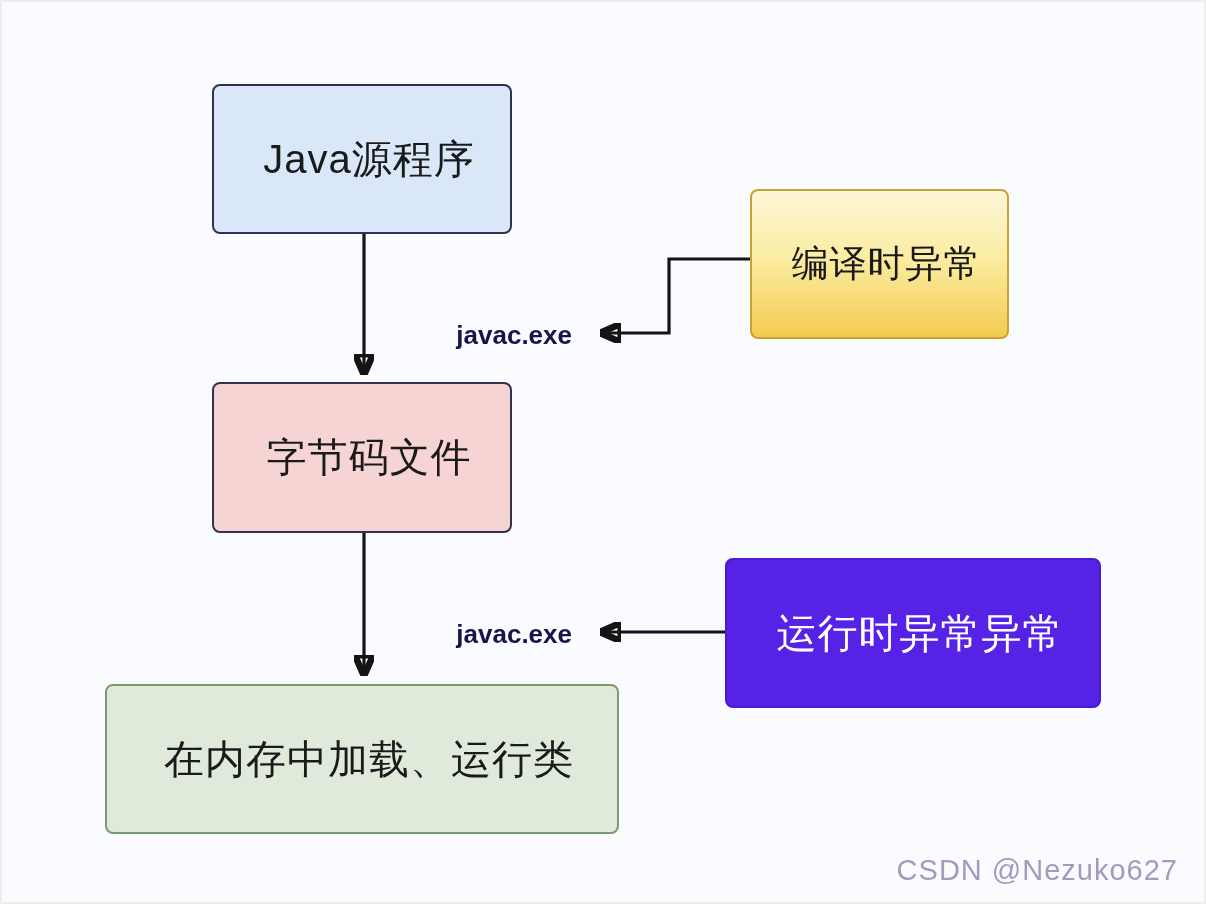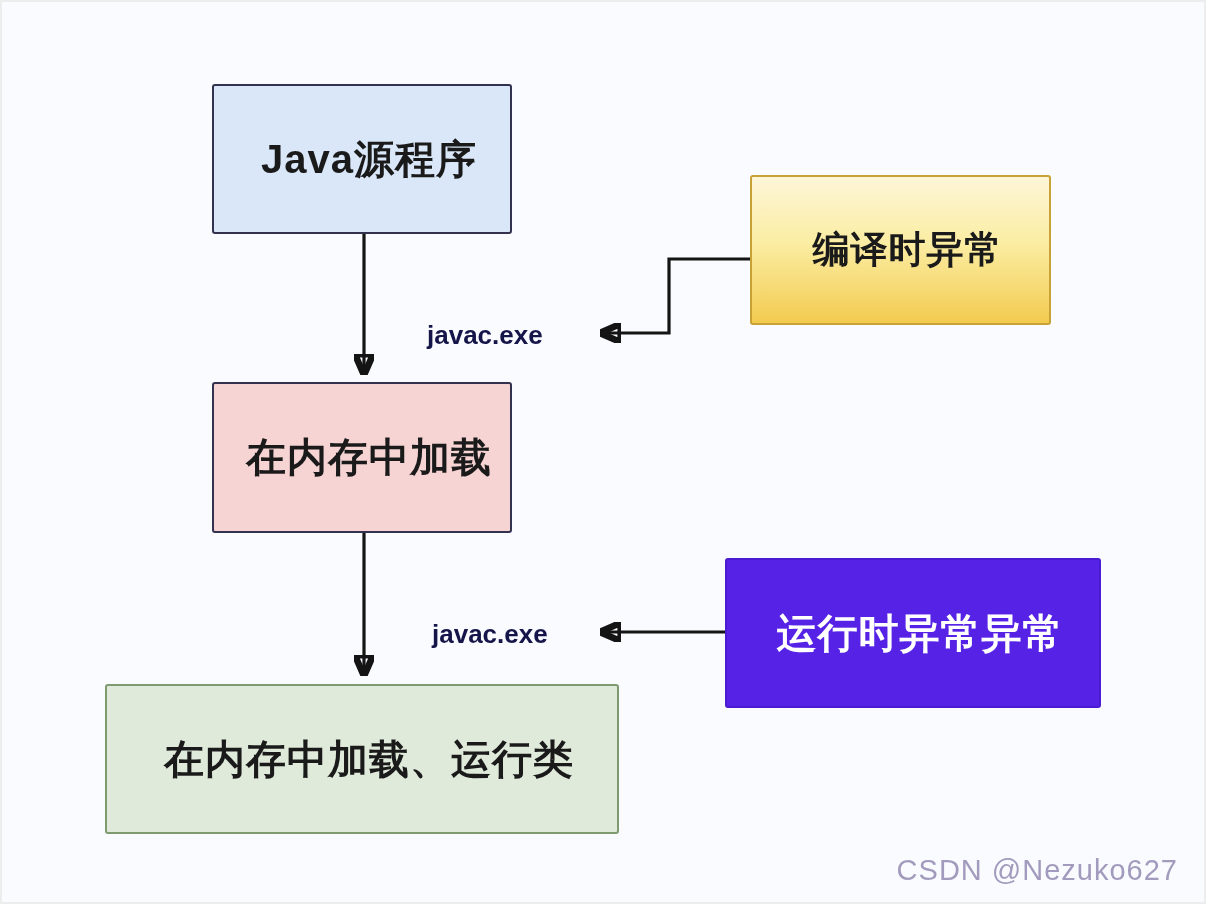--- a/index.html
+++ b/index.html
@@ -30,35 +30,35 @@
     stroke: var(--arrow, #141414);
     stroke-width: 3.2;
   }
   .node {
     position: absolute;
     z-index: 2;
     display: flex;
     align-items: center;
     justify-content: center;
     box-sizing: border-box;
-    border-radius: 3px;
-    font-weight: 700;
+    border-radius: 8px;
+    font-weight: 400;
     letter-spacing: 1px;
     color: var(--node-text, #1a1a1a);
     text-align: center;
     padding-left: 14px;
   }
   .node-java-source {
     left: 210px; top: 82px; width: 300px; height: 150px;
     background: var(--java-source-bg, #d9e7f9);
     border: 2px solid var(--dark-node-border, #32324f);
     font-size: 40px;
   }
   .node-compile-exception {
-    left: 748px; top: 173px; width: 301px; height: 150px;
+    left: 748px; top: 187px; width: 259px; height: 150px;
     background: linear-gradient(to bottom,
       var(--compile-exception-top, #fdf6d8) 0%,
       var(--compile-exception-mid, #fbeda3) 45%,
       var(--compile-exception-bottom, #f3cb50) 100%);
     border: 2px solid var(--compile-exception-border, #c9a237);
     font-size: 37px;
   }
   .node-bytecode {
     left: 210px; top: 380px; width: 300px; height: 151px;
     background: var(--bytecode-bg, #f6d4d3);
@@ -77,21 +77,21 @@
     background: var(--memory-load-bg, #dfeada);
     border: 2px solid var(--memory-load-border, #7e9b70);
     font-size: 40px;
   }
   .edge-label {
     position: absolute;
     z-index: 2;
     font-weight: 700;
     font-size: 26px;
     color: var(--edge-label-text, #15154a);
-    text-align: left;
+    text-align: right;
   }
   .edge-label-javac { left: 425px; top: 318px; width: 145px; }
   .edge-label-java  { left: 430px; top: 617px; width: 140px; }
   .watermark {
     position: absolute;
     z-index: 2;
     right: 26px;
     bottom: 15px;
     font-size: 29px;
     font-weight: 400;
@@ -119,21 +119,21 @@
 
   <div class="node node-java-source">
     <span>Java源程序</span>
   </div>
 
   <div class="node node-compile-exception">
     <span>编译时异常</span>
   </div>
 
   <div class="node node-bytecode">
-    <span>在内存中加载</span>
+    <span>字节码文件</span>
   </div>
 
   <div class="node node-memory-load">
     <span>在内存中加载、运行类</span>
   </div>
 
   <div class="node node-runtime-exception">
     <span>运行时异常异常</span>
   </div>
 

